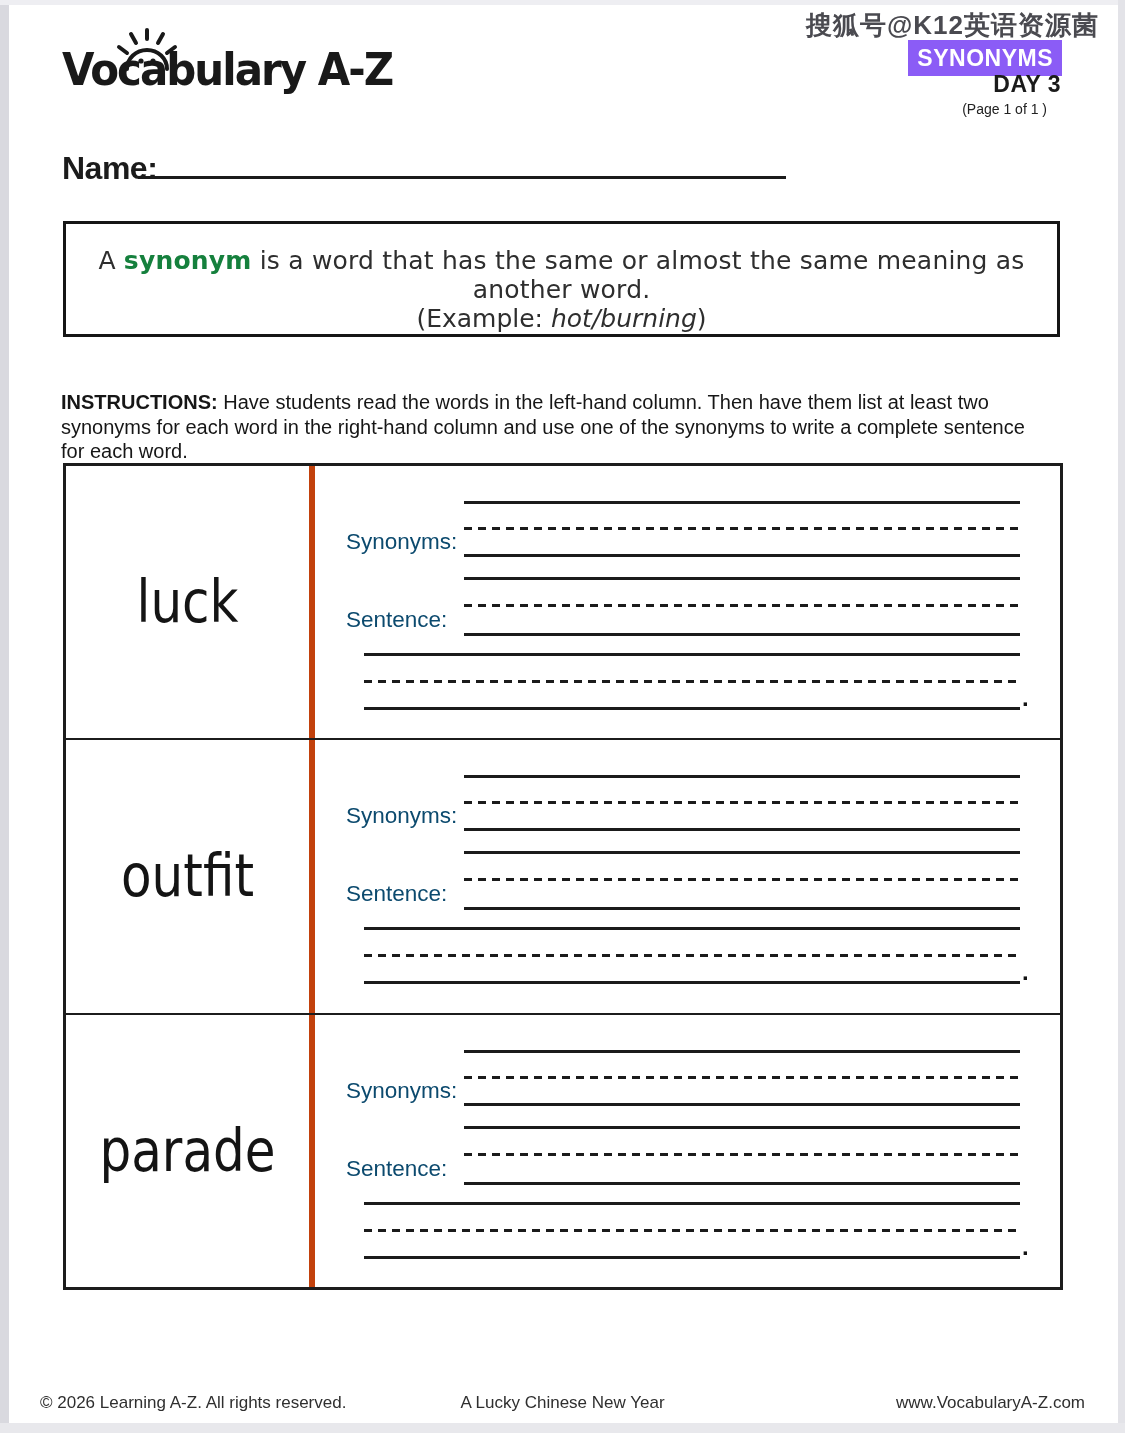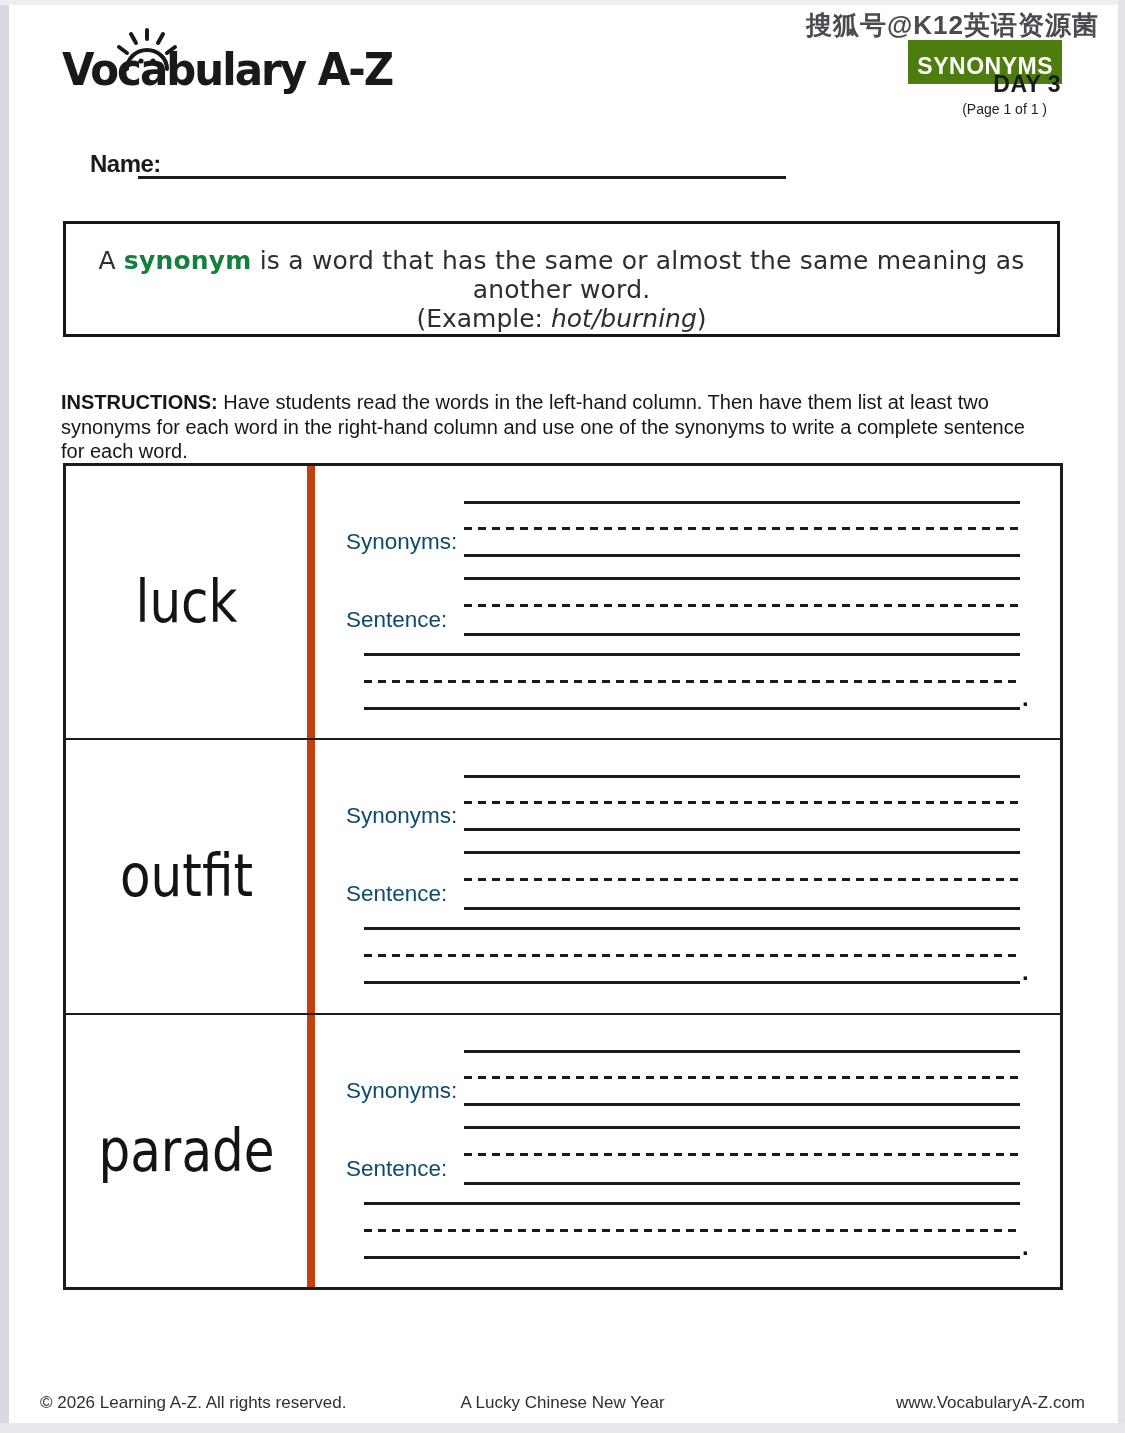--- a/index.html
+++ b/index.html
@@ -28,29 +28,29 @@
   .logo-text{
     font-family:"DejaVu Sans",sans-serif;font-weight:bold;
     font-size:42px;letter-spacing:-2px;color:#191919;
     transform:scaleY(1.05);transform-origin:left top;display:inline-block;
   }
   .sun{position:absolute;left:50px;top:-17px;z-index:2;}
 
   
   .badge{
     position:absolute;top:40px;right:63px;
-    background:#4d7c0f;color:#fff;
+    background:#8b5cf6;color:#fff;
     font-size:23px;font-weight:bold;letter-spacing:.5px;
-    padding:13px 9px 4px 9px;
+    padding:5px 9px 4px 9px;
   }
   .day{position:absolute;top:71px;right:64px;font-size:23px;font-weight:bold;letter-spacing:.5px;}
   .page-info{position:absolute;top:101px;right:78px;font-size:14px;color:#222;}
 
   
-  .name-label{position:absolute;left:62px;top:150px;font-size:24px;font-weight:bold;letter-spacing:-.5px;margin-left:28px;}
+  .name-label{position:absolute;left:62px;top:150px;font-size:32px;font-weight:bold;letter-spacing:-.5px;}
   .name-line{position:absolute;left:138px;top:176px;width:648px;height:3px;background:#1b1b1b;}
 
   
   .def-box{
     position:absolute;left:63px;top:221px;width:997px;height:116px;
     border:3px solid #161616;box-sizing:border-box;
     text-align:center;
     font-family:"DejaVu Sans",sans-serif;color:#2e2e2e;
   }
   .def-line1{margin-top:22px;font-size:25px;letter-spacing:.2px;}
@@ -67,21 +67,21 @@
 
   
   .ws-table{
     position:absolute;left:63px;top:463px;width:1000px;height:827px;
     border:3px solid #1c1c1c;box-sizing:border-box;
     display:flex;flex-direction:column;
   }
   .ws-row{flex:1 1 0;display:flex;border-bottom:2px solid #1c1c1c;min-height:0;}
   .ws-row:last-child{border-bottom:none;}
   .cell-word{
-    width:249px;flex:0 0 249px;border-right:8px solid #c2410c;
+    width:249px;flex:0 0 249px;border-right:6px solid #c2410c;
     display:flex;align-items:center;justify-content:center;box-sizing:border-box;
   }
   .word{
     font-family:"DejaVu Sans",sans-serif;font-size:50px;color:#141414;
     transform:scaleY(1.16);letter-spacing:0px;
   }
   .cell-write{position:relative;flex:1 1 auto;}
 
   .solid-line,.dash-line{position:absolute;height:3px;}
   .solid-line{background:#1b1b1b;}

